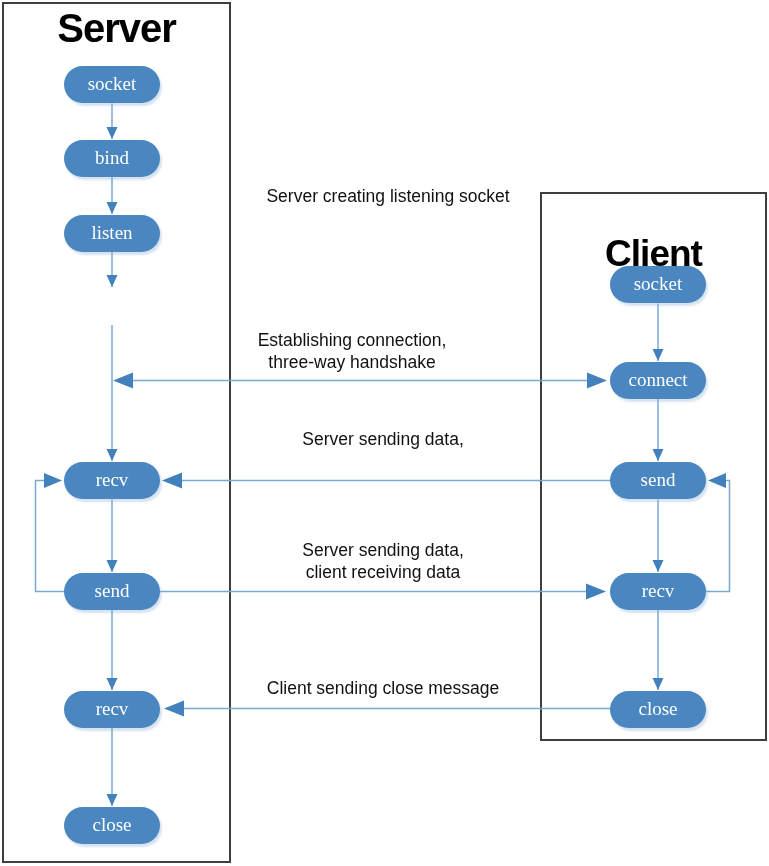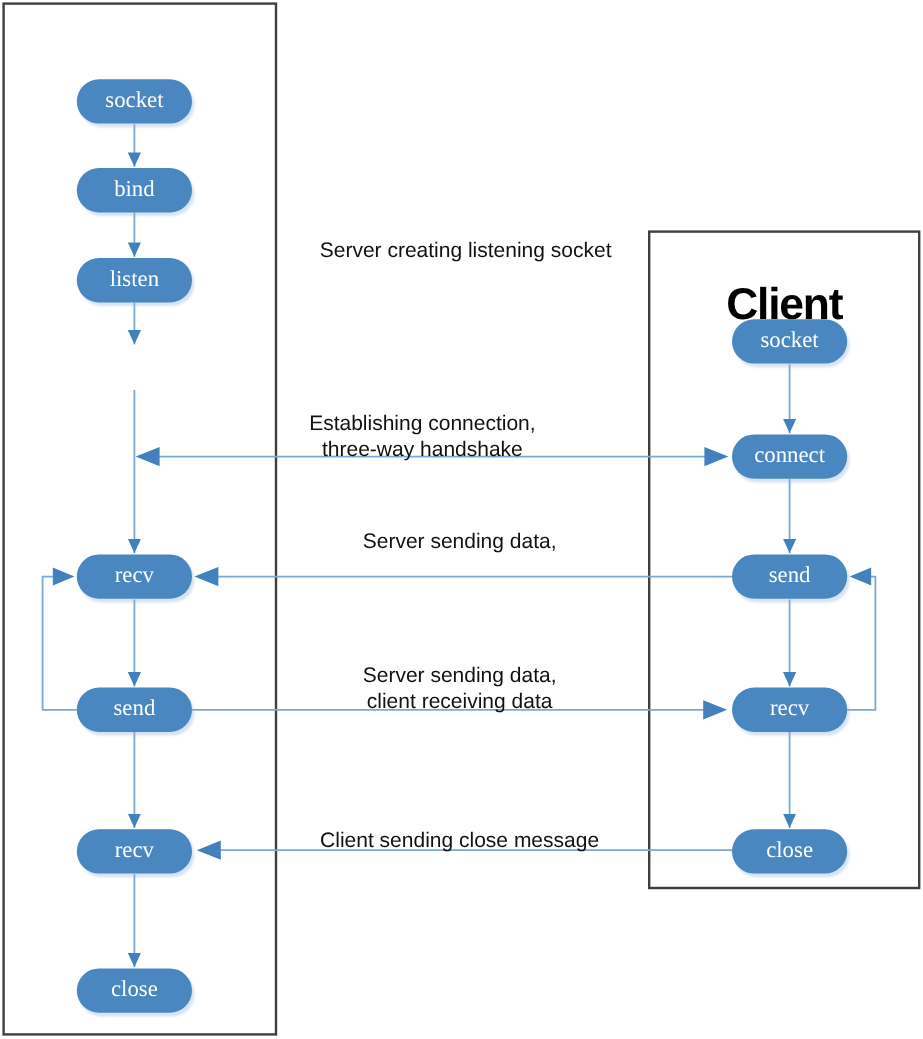--- a/index.html
+++ b/index.html
@@ -69,21 +69,20 @@
   .cli { left: 610px; }
   .annotation {
     position: absolute;
     transform: translateX(-50%);
     text-align: center;
     font-size: 17.5px;
     line-height: 22px;
     color: var(--label-text);
     white-space: nowrap;
     z-index: 3;
-    margin-top: 12px;
   }
 </style>
 </head>
 <body>
 
 <div class="canvas">
 
   <div class="lifeline-box box-server"></div>
   <div class="lifeline-box box-client"></div>
 
@@ -120,20 +119,21 @@
     <line x1="612" y1="708.5" x2="180" y2="708.5"></line>
     <polygon points="164,708.5 184,700.5 184,716.5"></polygon>
 
     <polyline points="64,591.5 35.5,591.5 35.5,480.5 46,480.5"></polyline>
     <polygon points="62,480.5 44,473 44,488"></polygon>
 
     <polyline points="706,591.5 729.5,591.5 729.5,480.5 724,480.5"></polyline>
     <polygon points="708,480.5 726,473 726,488"></polygon>
   </svg>
 
+  <div class="box-title title-server">Server</div>
   <div class="box-title title-client">Client</div>
 
   <div class="node srv" style="top:66px">socket</div>
   <div class="node srv" style="top:140px">bind</div>
   <div class="node srv" style="top:215px">listen</div>
   <div class="node srv" style="top:462px">recv</div>
   <div class="node srv" style="top:573px">send</div>
   <div class="node srv" style="top:691px">recv</div>
   <div class="node srv" style="top:807px">close</div>
 

